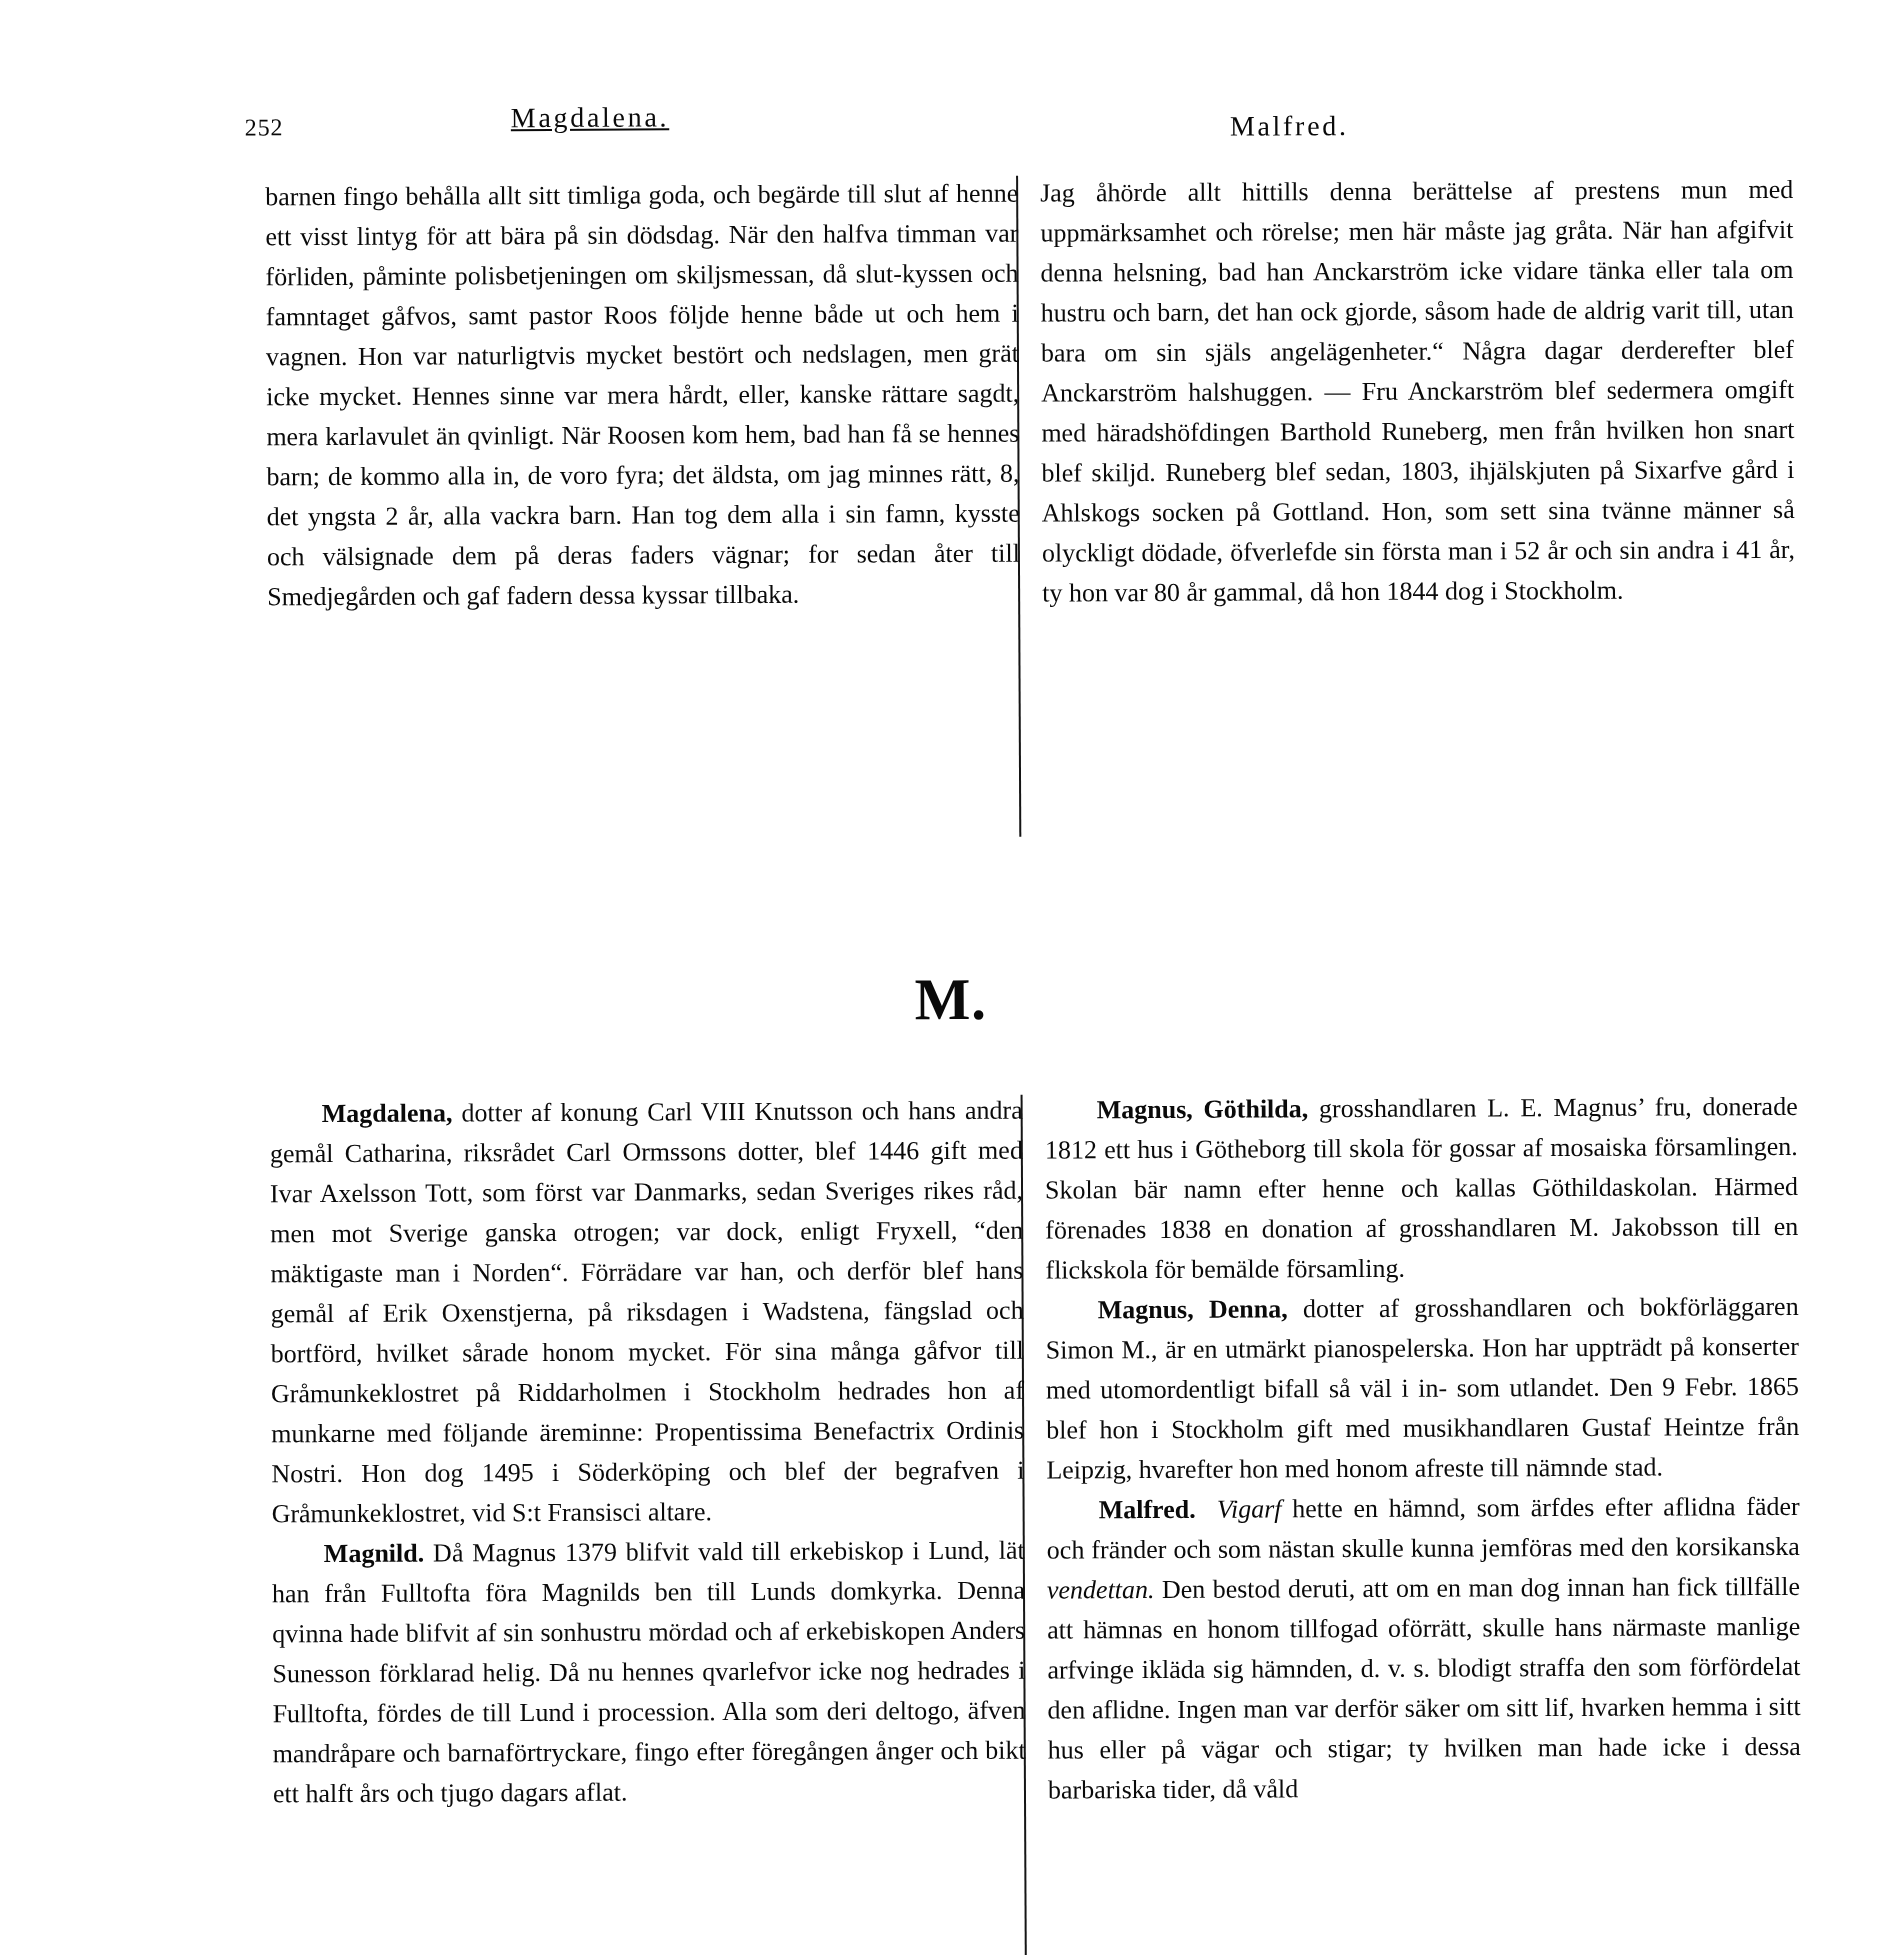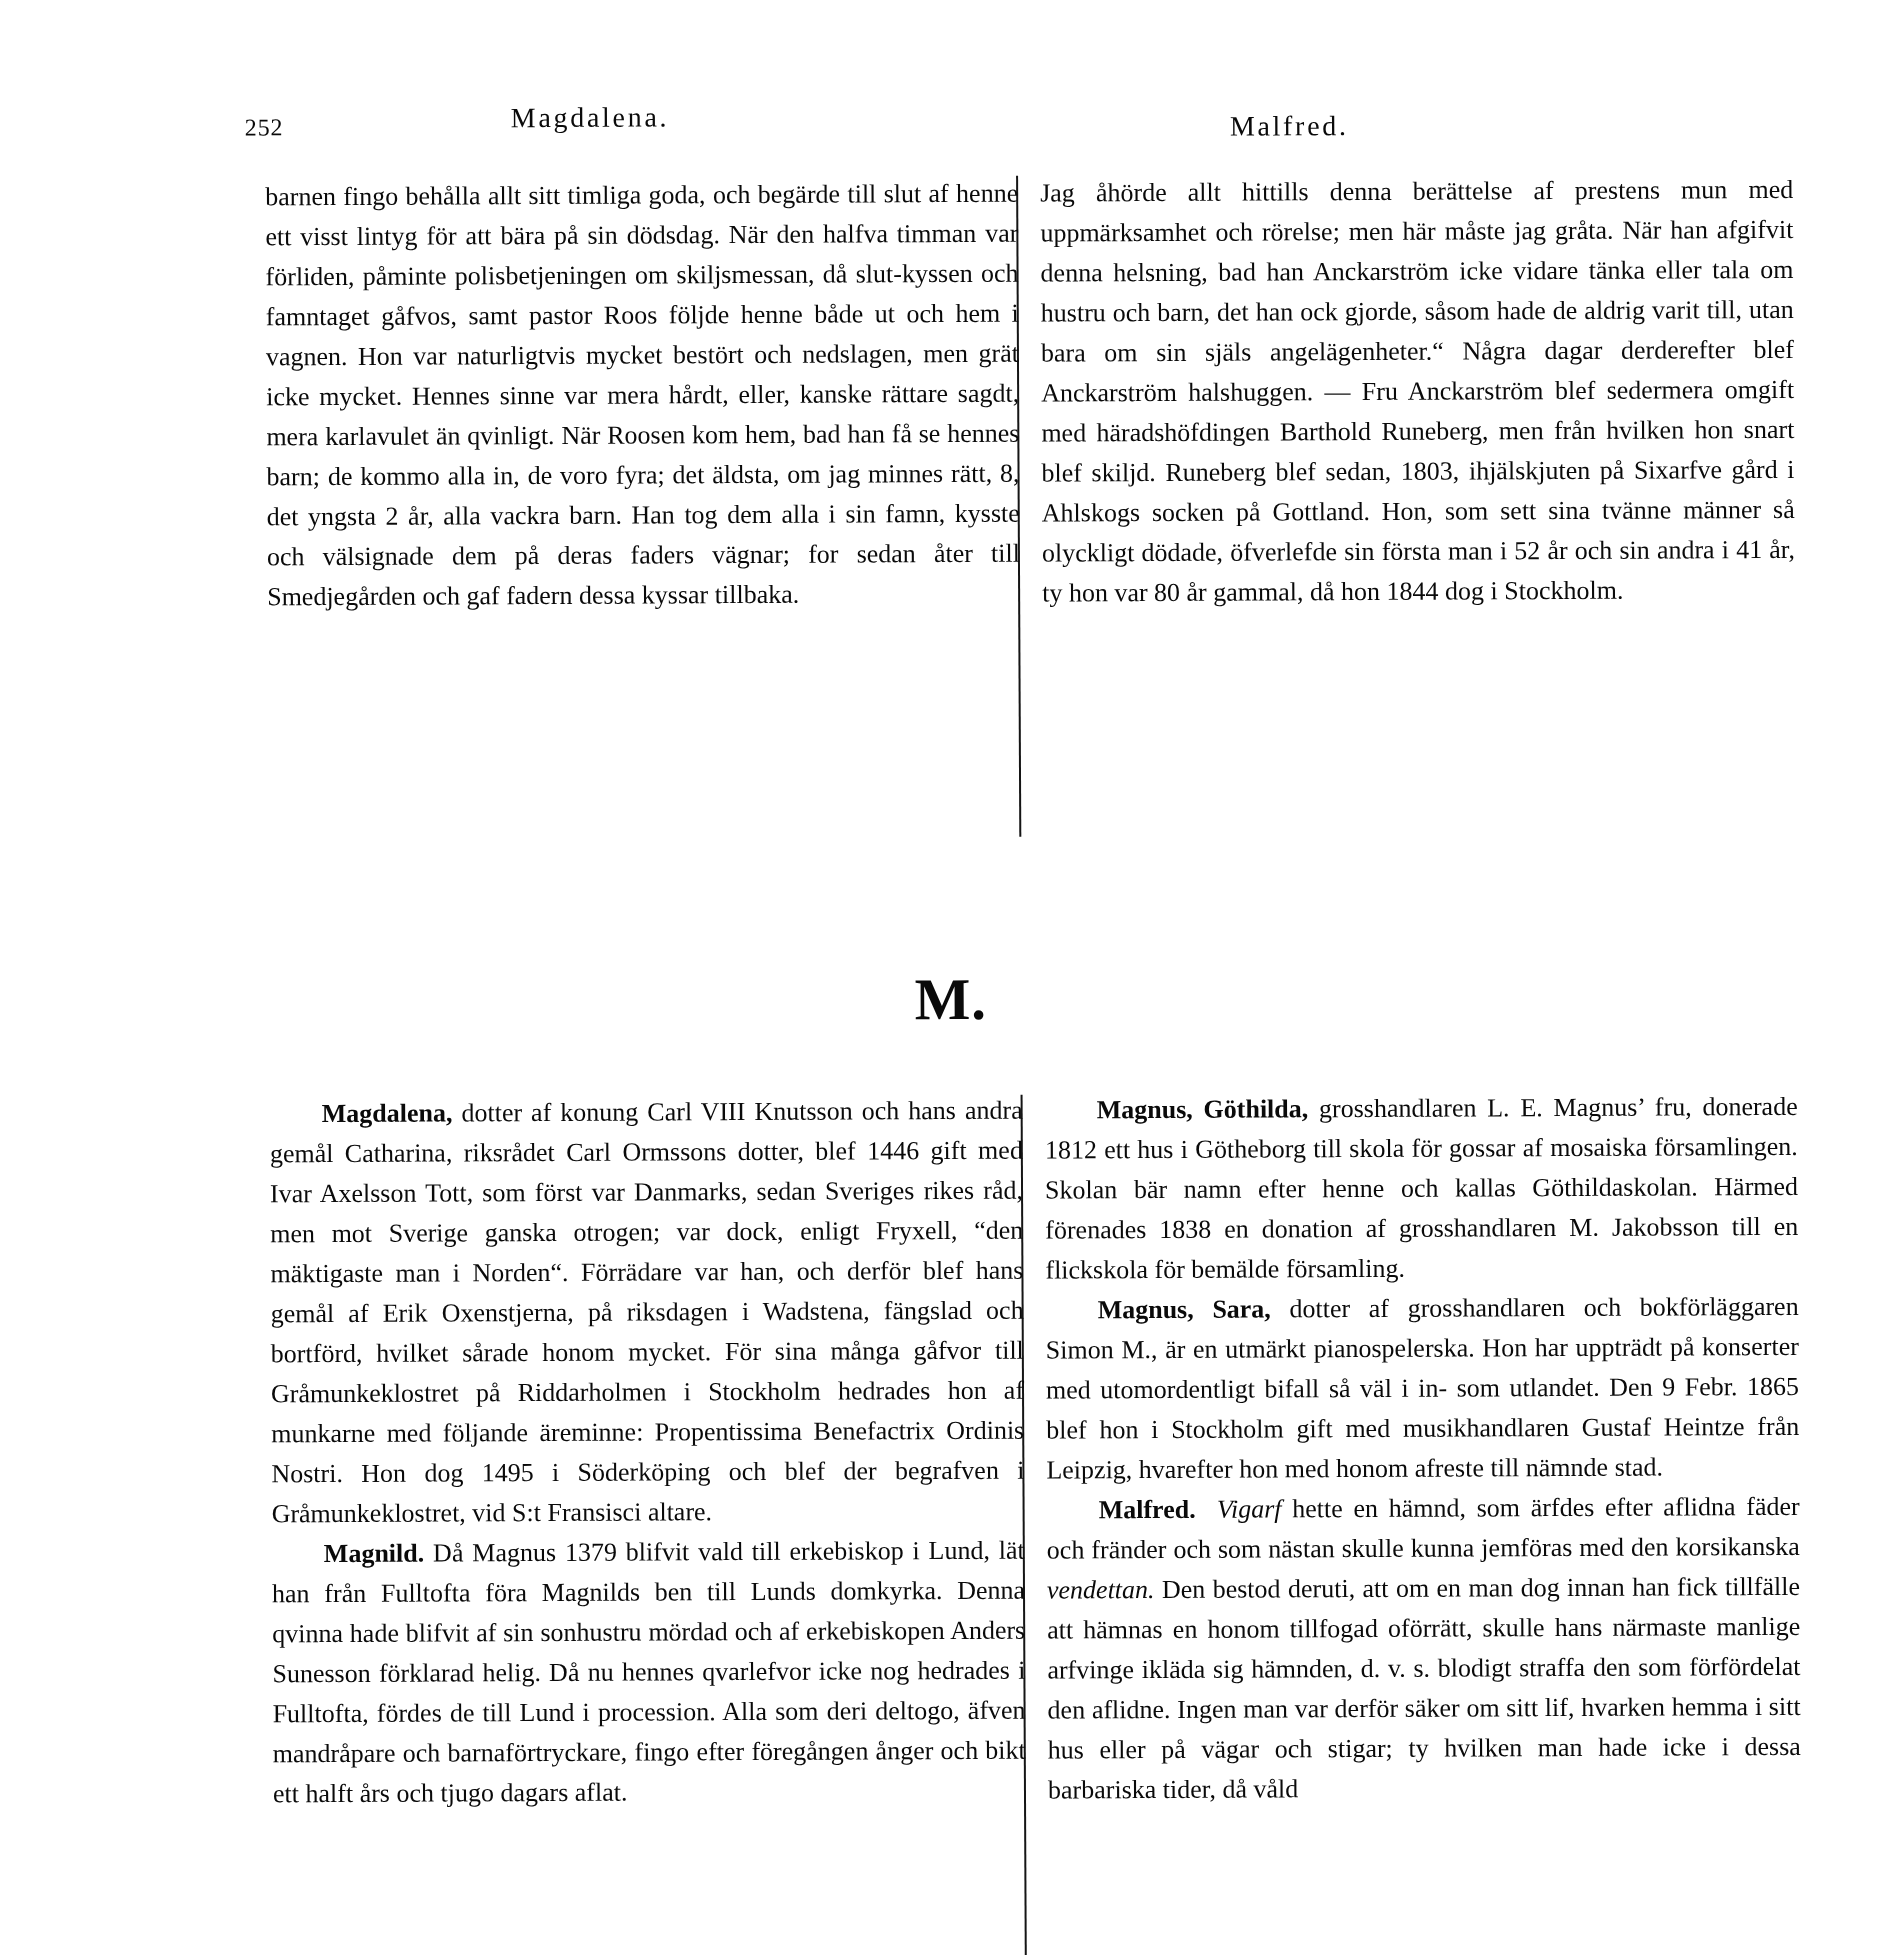--- a/index.html
+++ b/index.html
@@ -48,20 +48,21 @@
     text-align: right;
   }
 
   .head-left {
     position: absolute;
     left: 266px;
     top: 0;
     font-size: 28px;
     letter-spacing: 2.7px;
     white-space: nowrap;
+    text-decoration: underline;
   }
 
   .head-right {
     position: absolute;
     left: 985px;
     top: 11.7px;
     font-size: 28px;
     letter-spacing: 2.7px;
     white-space: nowrap;
   }
@@ -144,21 +145,21 @@
       <p><span class="kw">Magdalena,</span><span> dotter af konung Carl VIII Knutsson och hans andra gemål Catharina, riksrådet Carl Ormssons dotter, blef 1446 gift med Ivar Axelsson Tott, som först var Danmarks, sedan Sveriges rikes råd, men mot Sverige ganska otrogen; var dock, enligt Fryxell, “den mäktigaste man i Norden“. Förrädare var han, och derför blef hans gemål af Erik Oxenstjerna, på riksdagen i Wadstena, fängslad och bortförd, hvilket sårade honom mycket. För sina många gåfvor till Gråmunkeklostret på Riddarholmen i Stockholm hedrades hon af munkarne med följande äreminne: Propentissima Benefactrix Ordinis Nostri. Hon dog 1495 i Söderköping och blef der begrafven i Gråmunkeklostret, vid S:t Fransisci altare.</span></p>
 
       <p><span class="kw">Magnild.</span><span> Då Magnus 1379 blifvit vald till erkebiskop i Lund, lät han från Fulltofta föra Magnilds ben till Lunds domkyrka. Denna qvinna hade blifvit af sin sonhustru mördad och af erkebiskopen Anders Sunesson förklarad helig. Då nu hennes qvarlefvor icke nog hedrades i Fulltofta, fördes de till Lund i procession. Alla som deri deltogo, äfven mandråpare och barnaförtryckare, fingo efter föregången ånger och bikt ett halft års och tjugo dagars aflat.</span></p>
 
     </div>
 
     <div class="col col-r block-bottom">
 
       <p><span class="kw">Magnus, Göthilda,</span><span> grosshandlaren L. E. Magnus’ fru, donerade 1812 ett hus i Götheborg till skola för gossar af mosaiska församlingen. Skolan bär namn efter henne och kallas Göthildaskolan. Härmed förenades 1838 en donation af grosshandlaren M. Jakobsson till en flickskola för bemälde församling.</span></p>
 
-      <p><span class="kw">Magnus, Sara,</span><span> dotter af grosshandlaren och bokförläggaren Simon M., är en utmärkt pianospelerska. Hon har uppträdt på konserter med utomordentligt bifall så väl i in- som utlandet. Den 9 Febr. 1865 blef hon i Stockholm gift med musikhandlaren Gustaf Heintze från Leipzig, hvarefter hon med honom afreste till nämnde stad.</span></p>
+      <p><span class="kw">Magnus, Denna,</span><span> dotter af grosshandlaren och bokförläggaren Simon M., är en utmärkt pianospelerska. Hon har uppträdt på konserter med utomordentligt bifall så väl i in- som utlandet. Den 9 Febr. 1865 blef hon i Stockholm gift med musikhandlaren Gustaf Heintze från Leipzig, hvarefter hon med honom afreste till nämnde stad.</span></p>
 
       <p><span class="kw">Malfred.</span><span>&nbsp; </span><span class="it">Vigarf</span><span> hette en hämnd, som ärfdes efter aflidna fäder och fränder och som nästan skulle kunna jemföras med den korsikanska </span><span class="it">vendettan.</span><span> Den bestod deruti, att om en man dog innan han fick tillfälle att hämnas en honom tillfogad oförrätt, skulle hans närmaste manlige arfvinge ikläda sig hämnden, d. v. s. blodigt straffa den som förfördelat den aflidne. Ingen man var derför säker om sitt lif, hvarken hemma i sitt hus eller på vägar och stigar; ty hvilken man hade icke i dessa barbariska tider, då våld</span></p>
 
     </div>
 
   </div>
 </div>
 
 
 </body></html>

